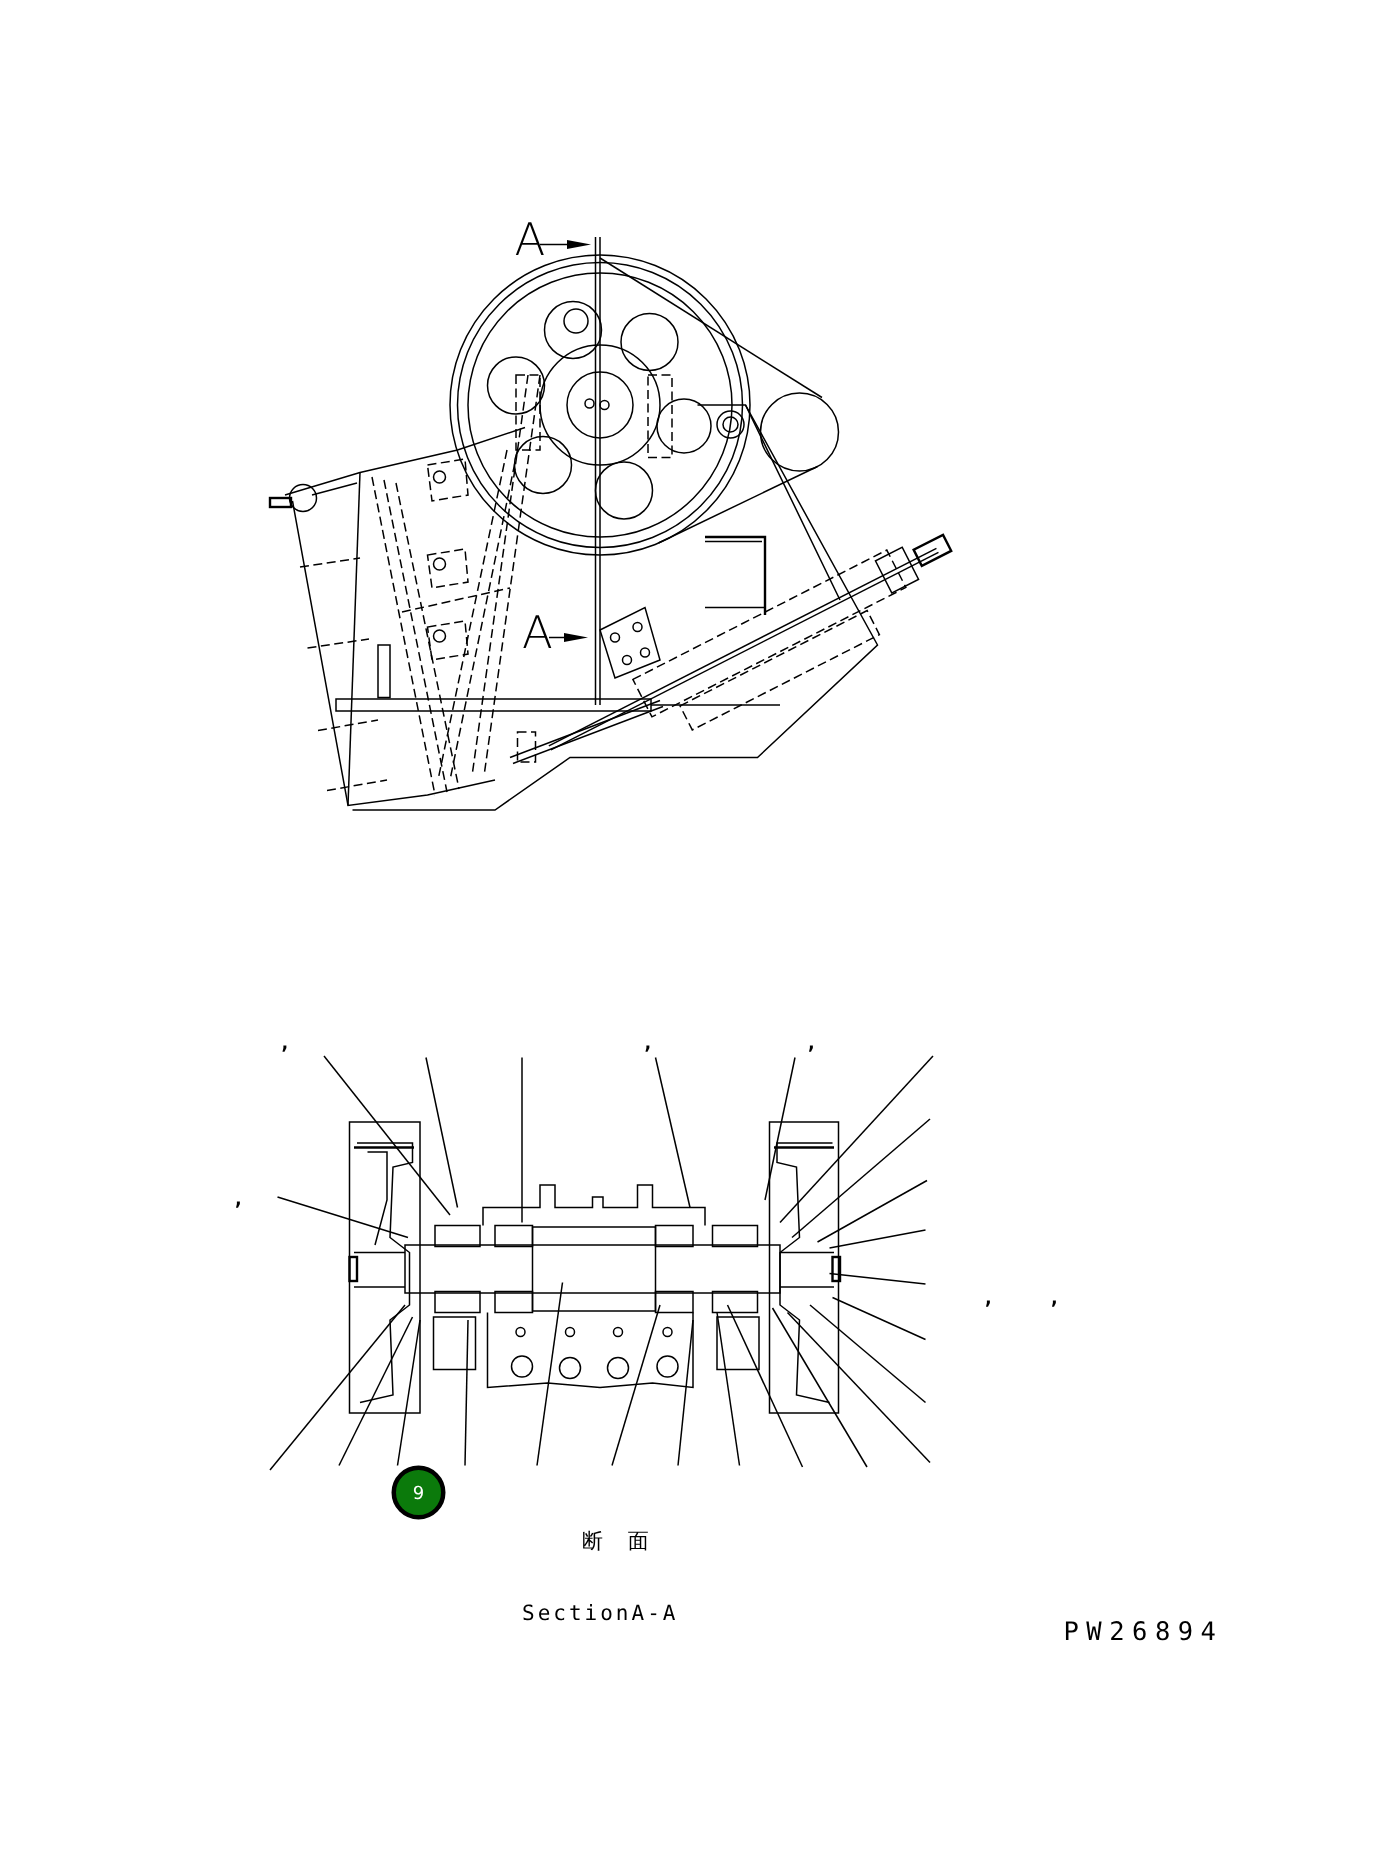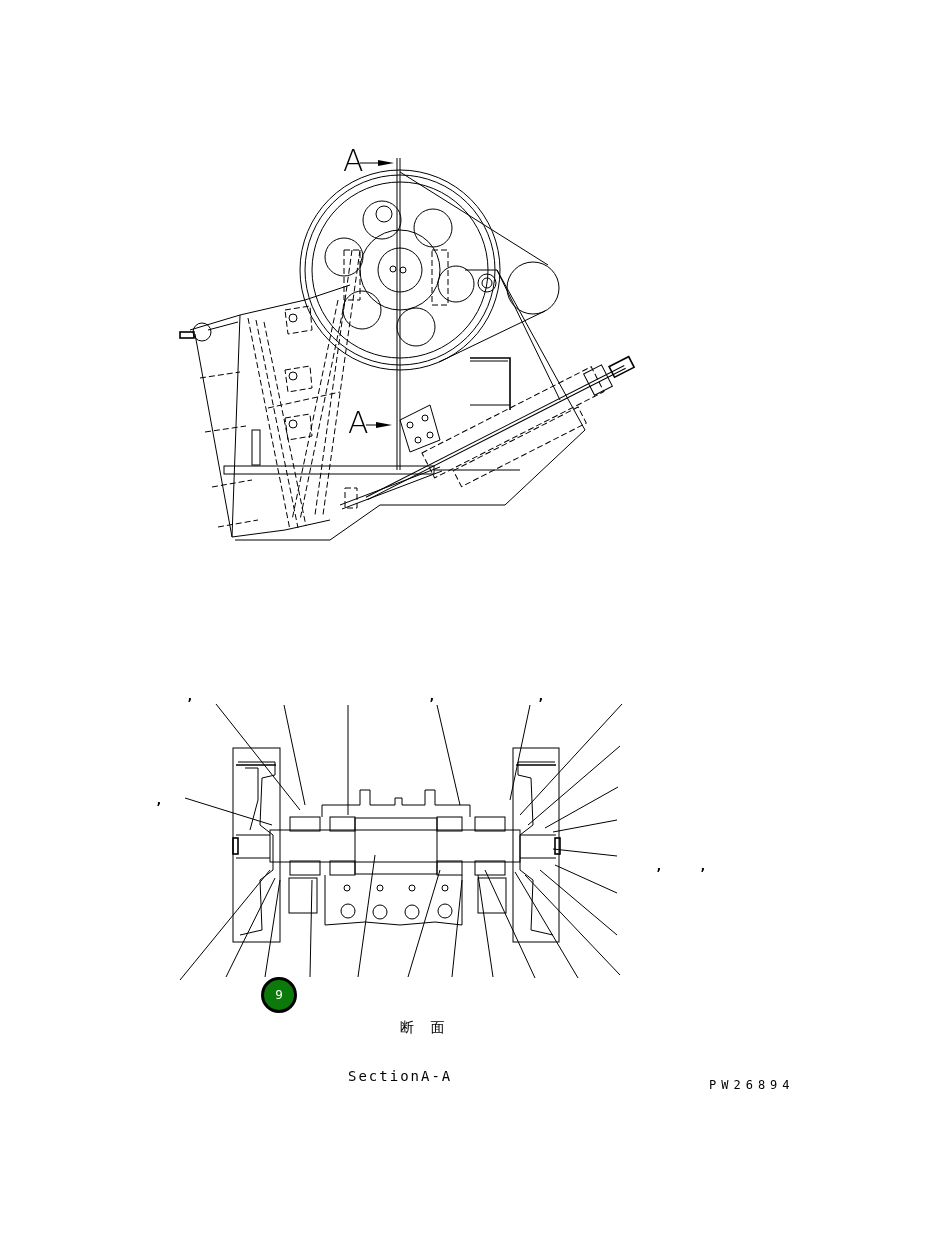--- a/index.html
+++ b/index.html
@@ -5,23 +5,23 @@
   html, body { margin: 0; padding: 0; background: #ffffff; }
   body { width: 927px; height: 1239px; position: relative; overflow: hidden; font-family: "DejaVu Sans Mono", monospace; }
   .layer { position: absolute; left: 0; top: 0; }
   svg { display: block; }
   .ln { stroke: #000; stroke-width: 1; fill: none; }
   .thk { stroke: #000; stroke-width: 1.6; fill: none; }
   .dsh { stroke: #000; stroke-width: 1; fill: none; stroke-dasharray: 6 3; }
   .fillb { fill: #000; stroke: none; }
   .lbl { position: absolute; font-family: "DejaVu Sans Mono", monospace; color: #000; white-space: nowrap; }
   .section-a-label { font-family: "DejaVu Sans", sans-serif; font-size: 30px; font-weight: 200; }
-  .caption-jp { left: 384px; top: 1019px; font-size: 14px; letter-spacing: 4px; padding-left: 16px; }
+  .caption-jp { left: 372px; top: 1019px; font-size: 14px; letter-spacing: 4px; padding-left: 16px; }
   .caption-en { left: 348px; top: 1040px; font-size: 14px; letter-spacing: 2px; margin-top: 28px; }
-  .ref-code { left: 709px; top: 1078px; font-size: 12px; letter-spacing: 5px; }
+  .ref-code { left: 709px; top: 1078px; font-size: 17px; letter-spacing: 5px; }
   .comma { font-size: 13px; font-weight: bold; }
   .badge { position: absolute; left: 261px; top: 977px; width: 36px; height: 36px; border-radius: 50%;
            background: #0b7a0b; border: 3px solid #000; box-sizing: border-box; color: #fff;
            font-family: "DejaVu Sans", sans-serif; font-size: 12px; display: flex; align-items: center; justify-content: center; cursor: pointer; }
 </style>
 </head>
 <body>
 
 <svg class="layer" width="927" height="1239" viewBox="0 0 927 1239">
 

